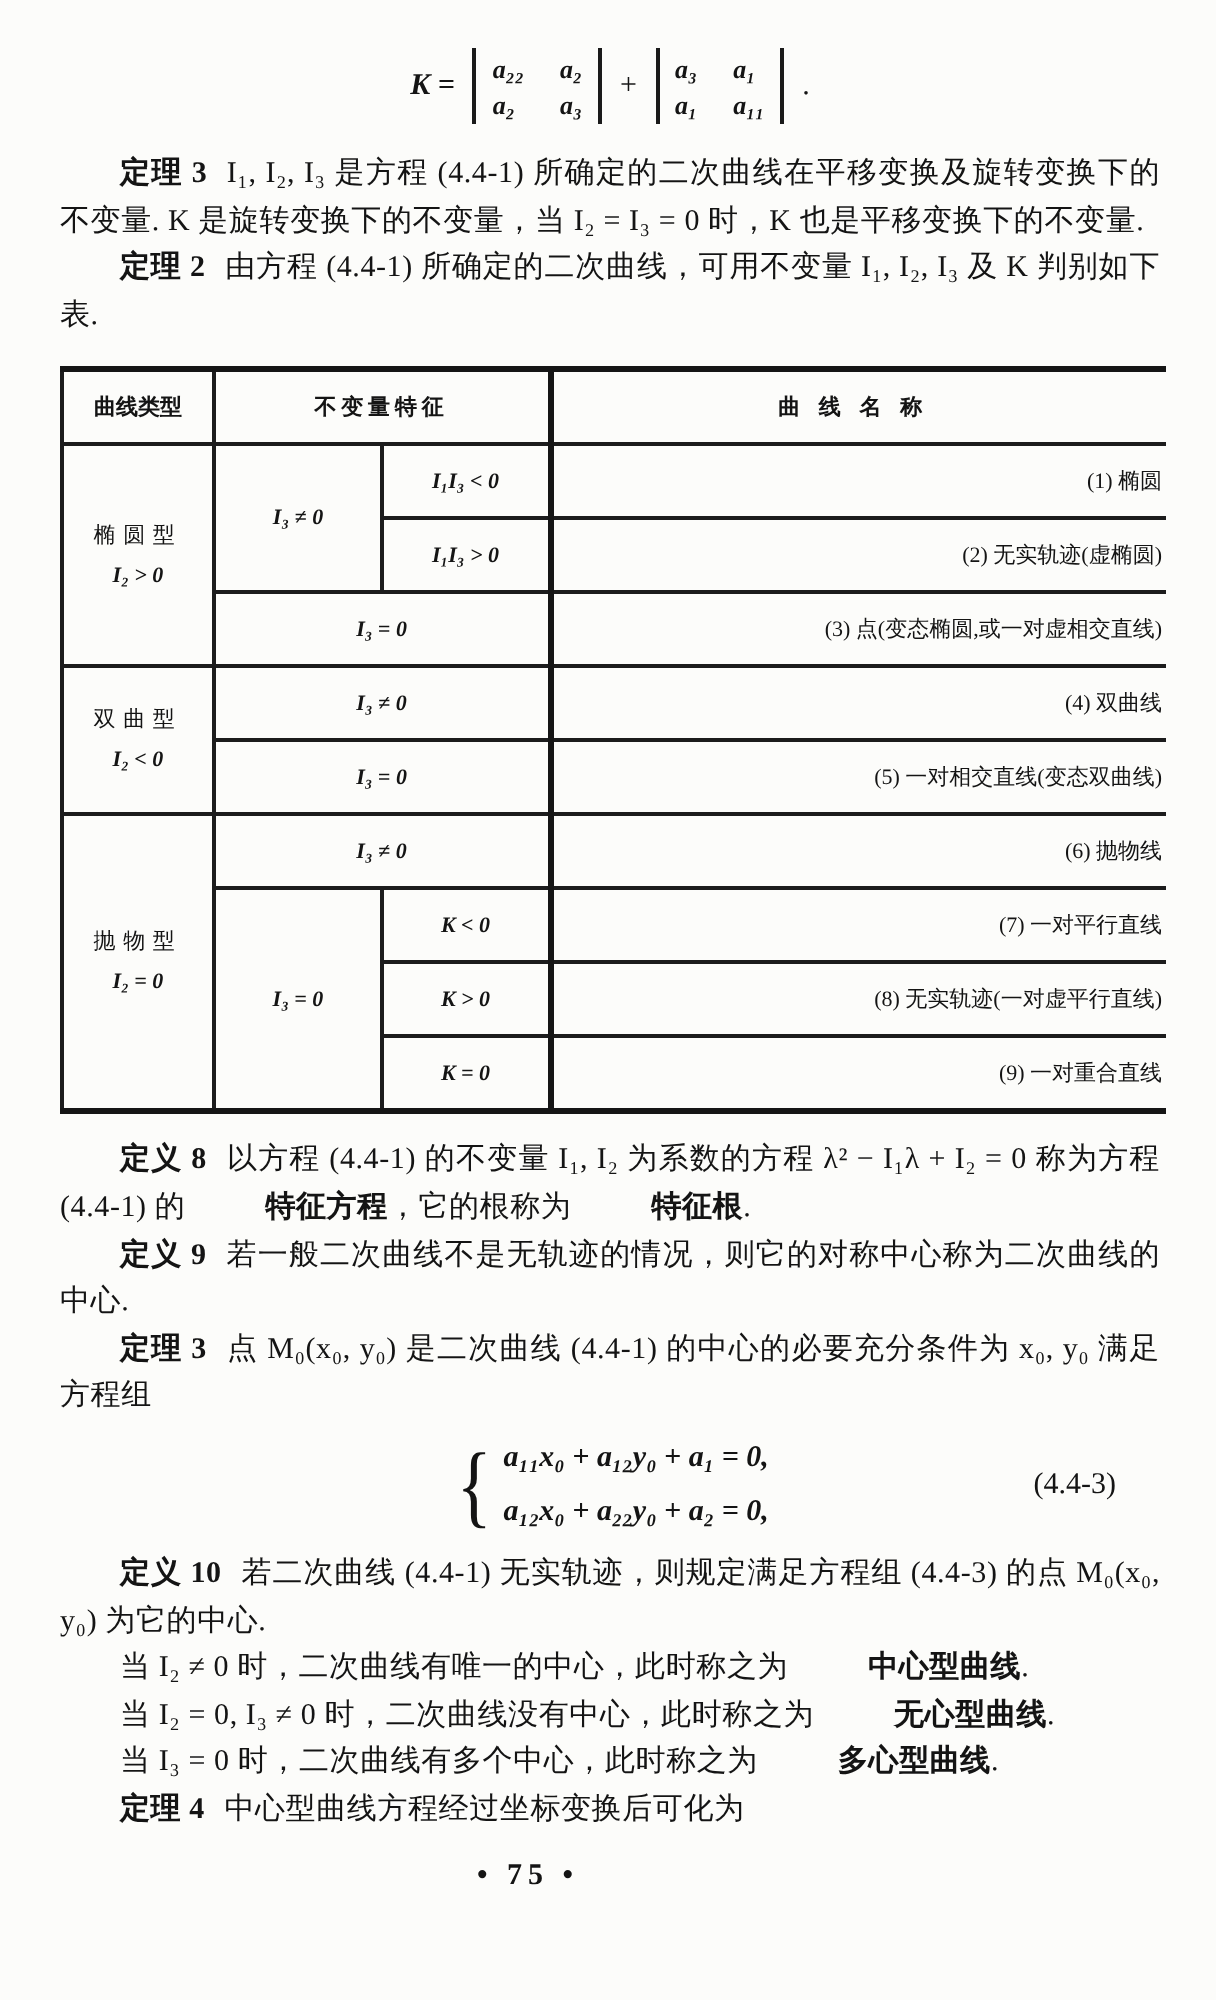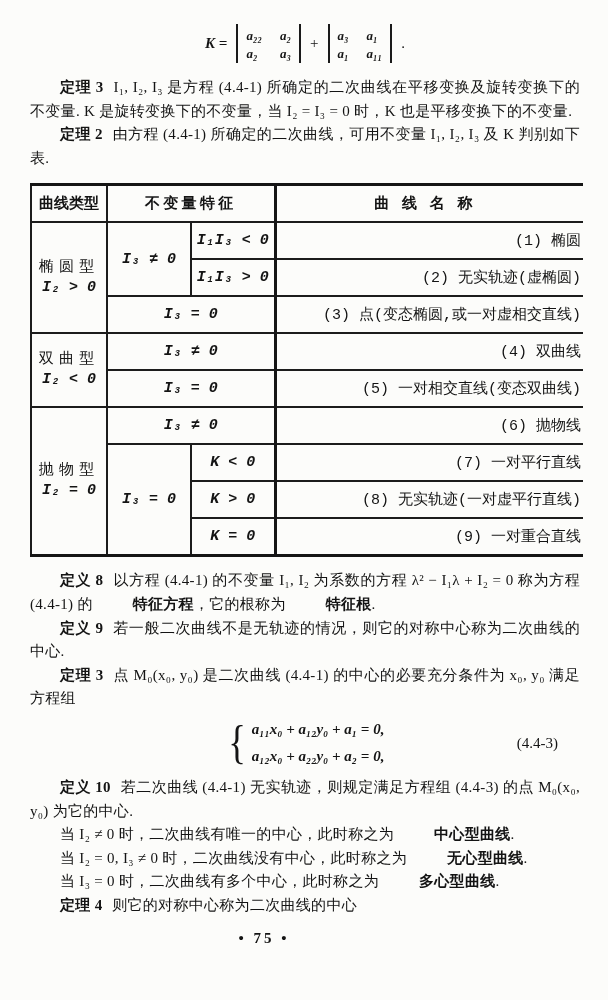--- a/index.html
+++ b/index.html
@@ -42,23 +42,22 @@
   .b { font-weight:700;padding-left:40px; }
   .when { line-height:26.5px; text-align:left; }
   
   table.cls {
     border-collapse:collapse;
     width:552px;
     margin:13px 0 12px 0;
     border-top:3px solid #151515;
     border-bottom:3px solid #151515;
     border-left:2px solid #151515;
-    font-size:15px;
+    font-size:11px;
     table-layout:fixed;
-    font-family:Liberation Mono, monospace;
   }
   table.cls th, table.cls td {
     border:2px solid #1c1c1c;
     border-right-width:0;
     text-align:center; vertical-align:middle;
     padding:0 2px;
     height:35px;
     overflow:hidden; white-space:nowrap;
   }
   table.cls .vheavy { border-left:3px solid #151515; }
@@ -223,18 +222,18 @@
     <span>当 I₂ ≠ 0 时，二次曲线有唯一的中心，此时称之为</span><span class="b">中心型曲线</span><span>.</span>
   </p>
   <p class="para when">
     <span>当 I₂ = 0, I₃ ≠ 0 时，二次曲线没有中心，此时称之为</span><span class="b">无心型曲线</span><span>.</span>
   </p>
   <p class="para when">
     <span>当 I₃ = 0 时，二次曲线有多个中心，此时称之为</span><span class="b">多心型曲线</span><span>.</span>
   </p>
 
   <p class="para when">
-    <span class="plabel">定理 4</span><span>则它的对称中心称为二次曲线的中心</span>
+    <span class="plabel">定理 4</span><span>中心型曲线方程经过坐标变换后可化为</span>
   </p>
 
   <div class="pagenum">• 75 •</div>
 
 </div>
 
 </body></html>

